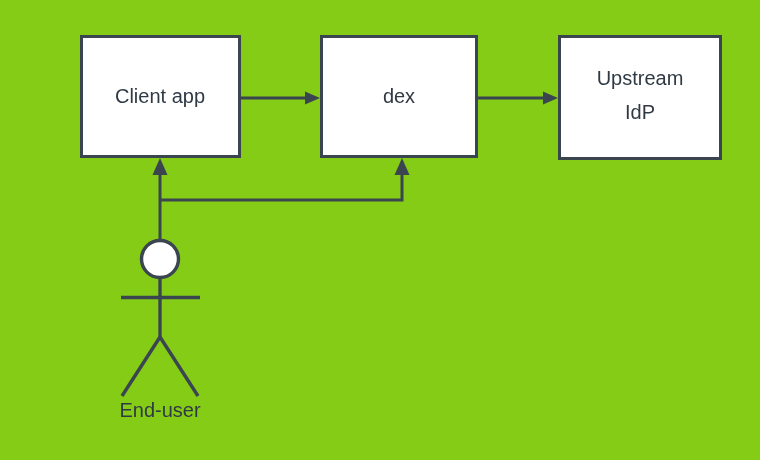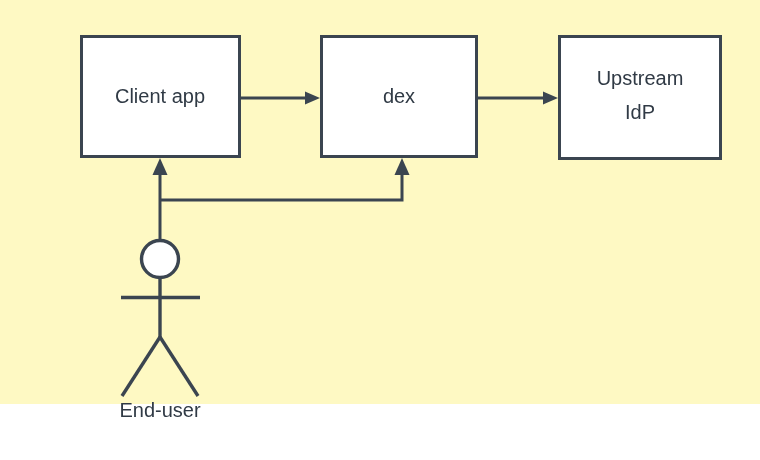--- a/index.html
+++ b/index.html
@@ -9,22 +9,22 @@
   }
   body {
     width: 760px;
     height: 460px;
     font-family: "Liberation Sans", sans-serif;
     overflow: hidden;
   }
   #canvas {
     position: relative;
     width: 760px;
-    height: 404px;
-    background: #fef9c3;
+    height: 460px;
+    background: #84cc16;
   }
   #canvas svg {
     position: absolute;
     top: 0;
     left: 0;
     display: block;
   }
   .node-box {
     fill: #ffffff;
     stroke: #3b4550;

